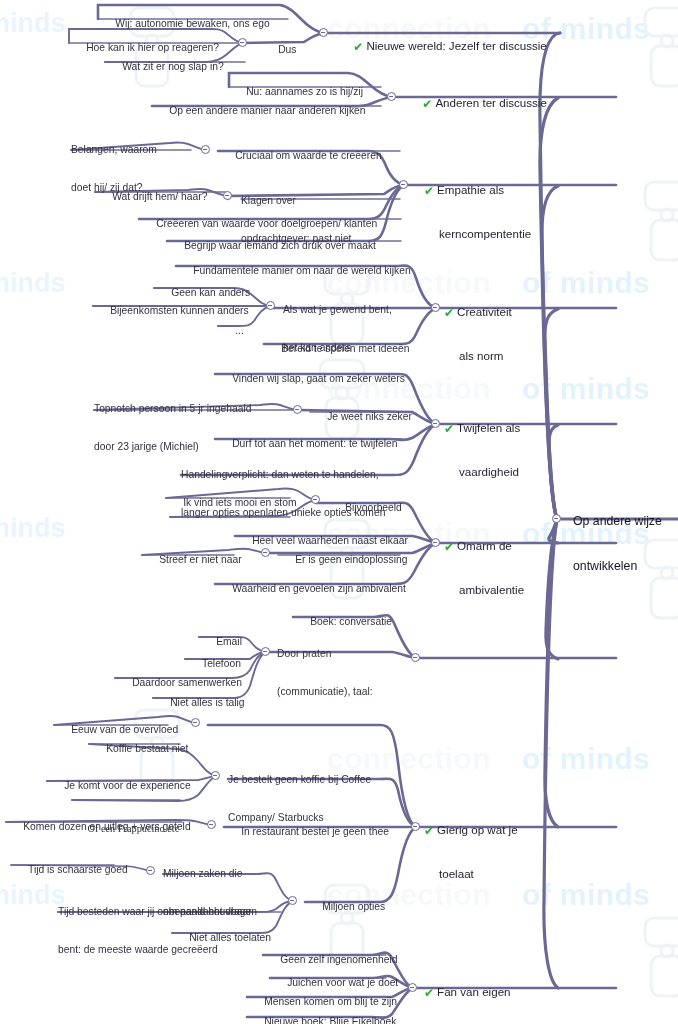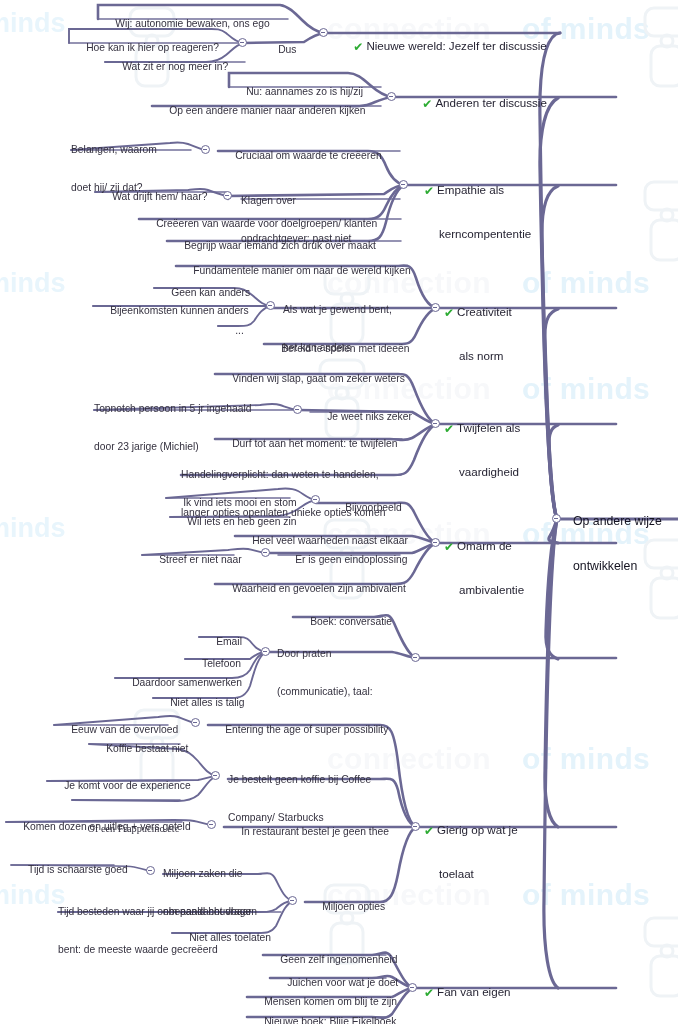--- a/index.html
+++ b/index.html
@@ -365,21 +365,21 @@
       <span>Wij: autonomie bewaken, ons ego</span>
     </div>
     <div class="node lvl2" style="left:261px; top:31px;">
       <span>Dus</span>
     </div>
     <div class="collapse" style="left:238px; top:38px;"></div>
     <div class="node lvl3" style="left:69px; top:29px;">
       <span>Hoe kan ik hier op reageren?</span>
     </div>
     <div class="node lvl3" style="left:105px; top:48px;">
-      <span>Wat zit er nog meer in?</span>
+      <span>Wat zit er nog slap in?</span>
     </div>
 
     <div class="node lvl1" style="left:403px; top:82px;">
       <span class="check">✔</span><span>Anderen ter discussie</span>
     </div>
     <div class="collapse" style="left:387px; top:92px;"></div>
 
     <div class="node lvl2" style="left:229px; top:73px;">
       <span>Nu: aannames zo is hij/zij</span>
     </div>
@@ -476,23 +476,20 @@
     </div>
     <div class="collapse" style="left:431px; top:538px;"></div>
 
     <div class="node lvl2" style="left:328px; top:489px;">
       <span>Bijvoorbeeld</span>
     </div>
     <div class="collapse" style="left:311px; top:495px;"></div>
     <div class="node lvl3" style="left:166px; top:484px;">
       <span>Ik vind iets mooi en stom</span>
     </div>
-    <div class="node lvl3" style="left:170px; top:503px;">
-      <span>Wil iets en heb geen zin</span>
-    </div>
     <div class="node lvl2" style="left:235px; top:522px;">
       <span>Heel veel waarheden naast elkaar</span>
     </div>
     <div class="node lvl2" style="left:278px; top:541px;">
       <span>Er is geen eindoplossing</span>
     </div>
     <div class="collapse" style="left:261px; top:548px;"></div>
     <div class="node lvl3" style="left:142px; top:541px;">
       <span>Streef er niet naar</span>
     </div>
@@ -522,23 +519,20 @@
     <div class="node lvl3" style="left:153px; top:684px;">
       <span>Niet alles is talig</span>
     </div>
 
     <div class="node lvl1" style="left:424px; top:795px;">
       <span class="txt"><span class="check">✔</span><span>Gierig op wat je</span></span>
       <span class="txt" style="padding-left:15px;">toelaat</span>
     </div>
     <div class="collapse" style="left:411px; top:822px;"></div>
 
-    <div class="node lvl2" style="left:208px; top:711px;">
-      <span>Entering the age of super possibility</span>
-    </div>
     <div class="collapse" style="left:191px; top:718px;"></div>
     <div class="node lvl3" style="left:54px; top:711px;">
       <span>Eeuw van de overvloed</span>
     </div>
 
     <div class="node lvl2" style="left:228px; top:749px;">
       <span class="txt">Je bestelt geen koffie bij Coffee</span>
       <span class="txt">Company/ Starbucks</span>
     </div>
     <div class="collapse" style="left:211px; top:771px;"></div>

